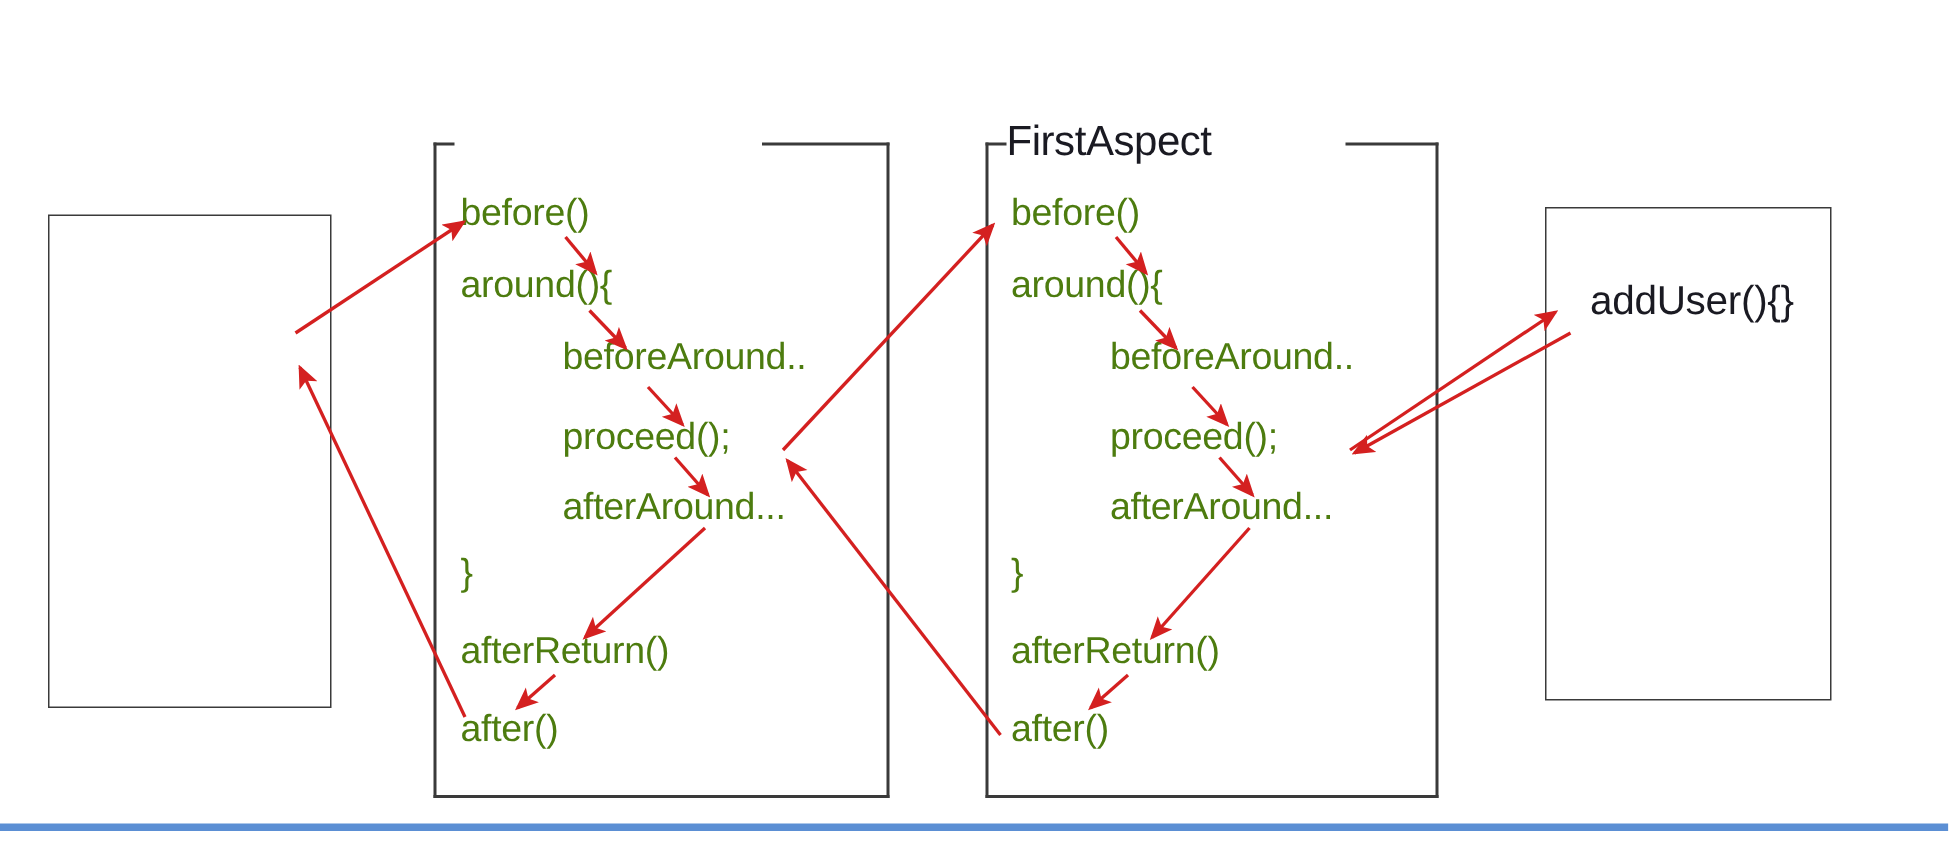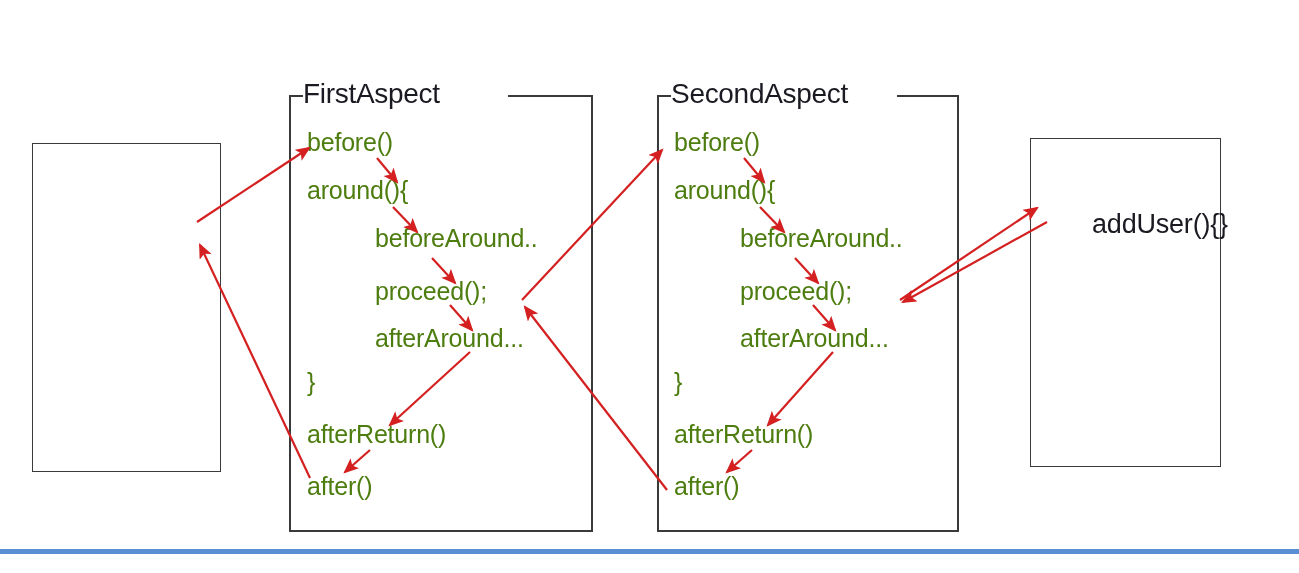--- a/index.html
+++ b/index.html
@@ -65,47 +65,46 @@
   }
 </style>
 </head>
 <body>
 
 <div id="canvas">
 
   <div class="plain-box" style="left:32px; top:143px; width:189px; height:329px;"></div>
 
   <div class="plain-box" style="left:1030px; top:138px; width:191px; height:329px;"></div>
-  <div class="box-text" style="left:1092px; top:185px;margin-top:24px;">addUser(){}</div>
+  <div class="box-text" style="left:1060px; top:185px;">addUser(){}</div>
 
   <div class="aspect-frame">
     <div class="edge edge-v" style="left:289px; top:95px; height:437px;"></div>
     <div class="edge edge-v" style="left:591px; top:95px; height:437px;"></div>
     <div class="edge edge-h" style="left:289px; top:530px; width:304px;"></div>
     <div class="edge edge-h" style="left:289px; top:95px; width:14px;"></div>
     <div class="edge edge-h" style="left:508px; top:95px; width:85px;"></div>
   </div>
-  <div class="aspect-title" style="left:303px; top:78px;">FirstAspect</div>
   <div class="aspect-line" style="left:307px; top:128px;">before()</div>
   <div class="aspect-line" style="left:307px; top:176px;">around(){</div>
   <div class="aspect-line" style="left:375px; top:224px;">beforeAround..</div>
   <div class="aspect-line" style="left:375px; top:277px;">proceed();</div>
   <div class="aspect-line" style="left:375px; top:324px;">afterAround...</div>
   <div class="aspect-line" style="left:307px; top:368px;">}</div>
   <div class="aspect-line" style="left:307px; top:420px;">afterReturn()</div>
   <div class="aspect-line" style="left:307px; top:472px;">after()</div>
 
   <div class="aspect-frame">
     <div class="edge edge-v" style="left:657px; top:95px; height:437px;"></div>
     <div class="edge edge-v" style="left:957px; top:95px; height:437px;"></div>
     <div class="edge edge-h" style="left:657px; top:530px; width:302px;"></div>
     <div class="edge edge-h" style="left:657px; top:95px; width:14px;"></div>
     <div class="edge edge-h" style="left:897px; top:95px; width:62px;"></div>
   </div>
-  <div class="aspect-title" style="left:671px; top:78px;">SecondAspect</div>
+  <div class="aspect-title" style="left:671px; top:78px;">FirstAspect</div>
   <div class="aspect-line" style="left:674px; top:128px;">before()</div>
   <div class="aspect-line" style="left:674px; top:176px;">around(){</div>
   <div class="aspect-line" style="left:740px; top:224px;">beforeAround..</div>
   <div class="aspect-line" style="left:740px; top:277px;">proceed();</div>
   <div class="aspect-line" style="left:740px; top:324px;">afterAround...</div>
   <div class="aspect-line" style="left:674px; top:368px;">}</div>
   <div class="aspect-line" style="left:674px; top:420px;">afterReturn()</div>
   <div class="aspect-line" style="left:674px; top:472px;">after()</div>
 
   <svg id="arrow-layer" viewBox="0 0 1299 573" xmlns="http://www.w3.org/2000/svg">

